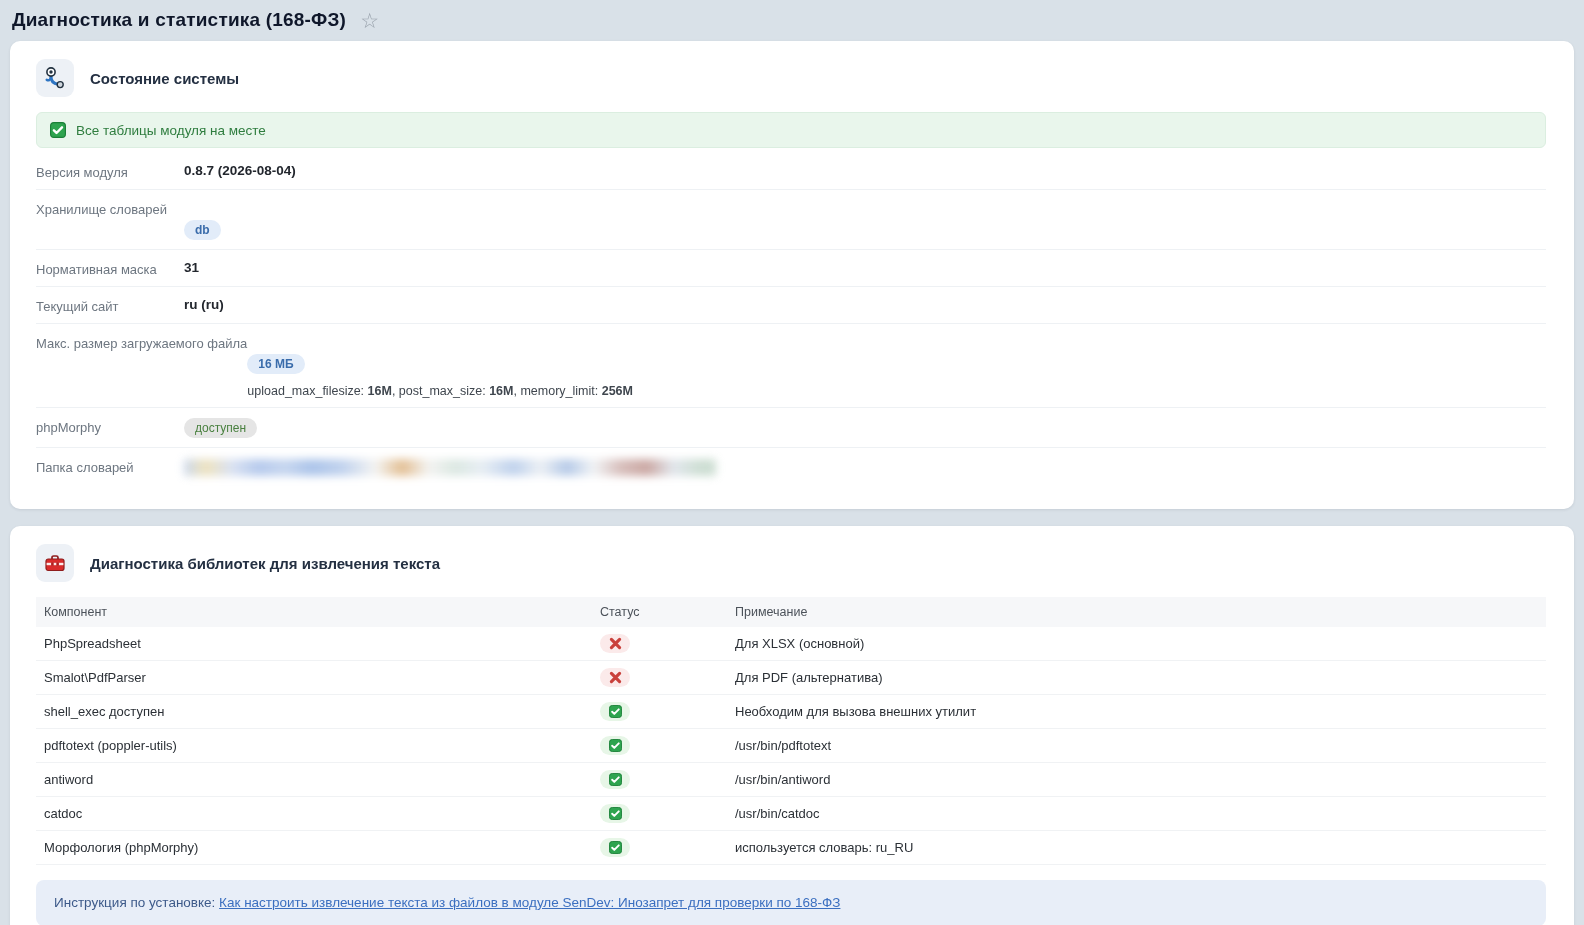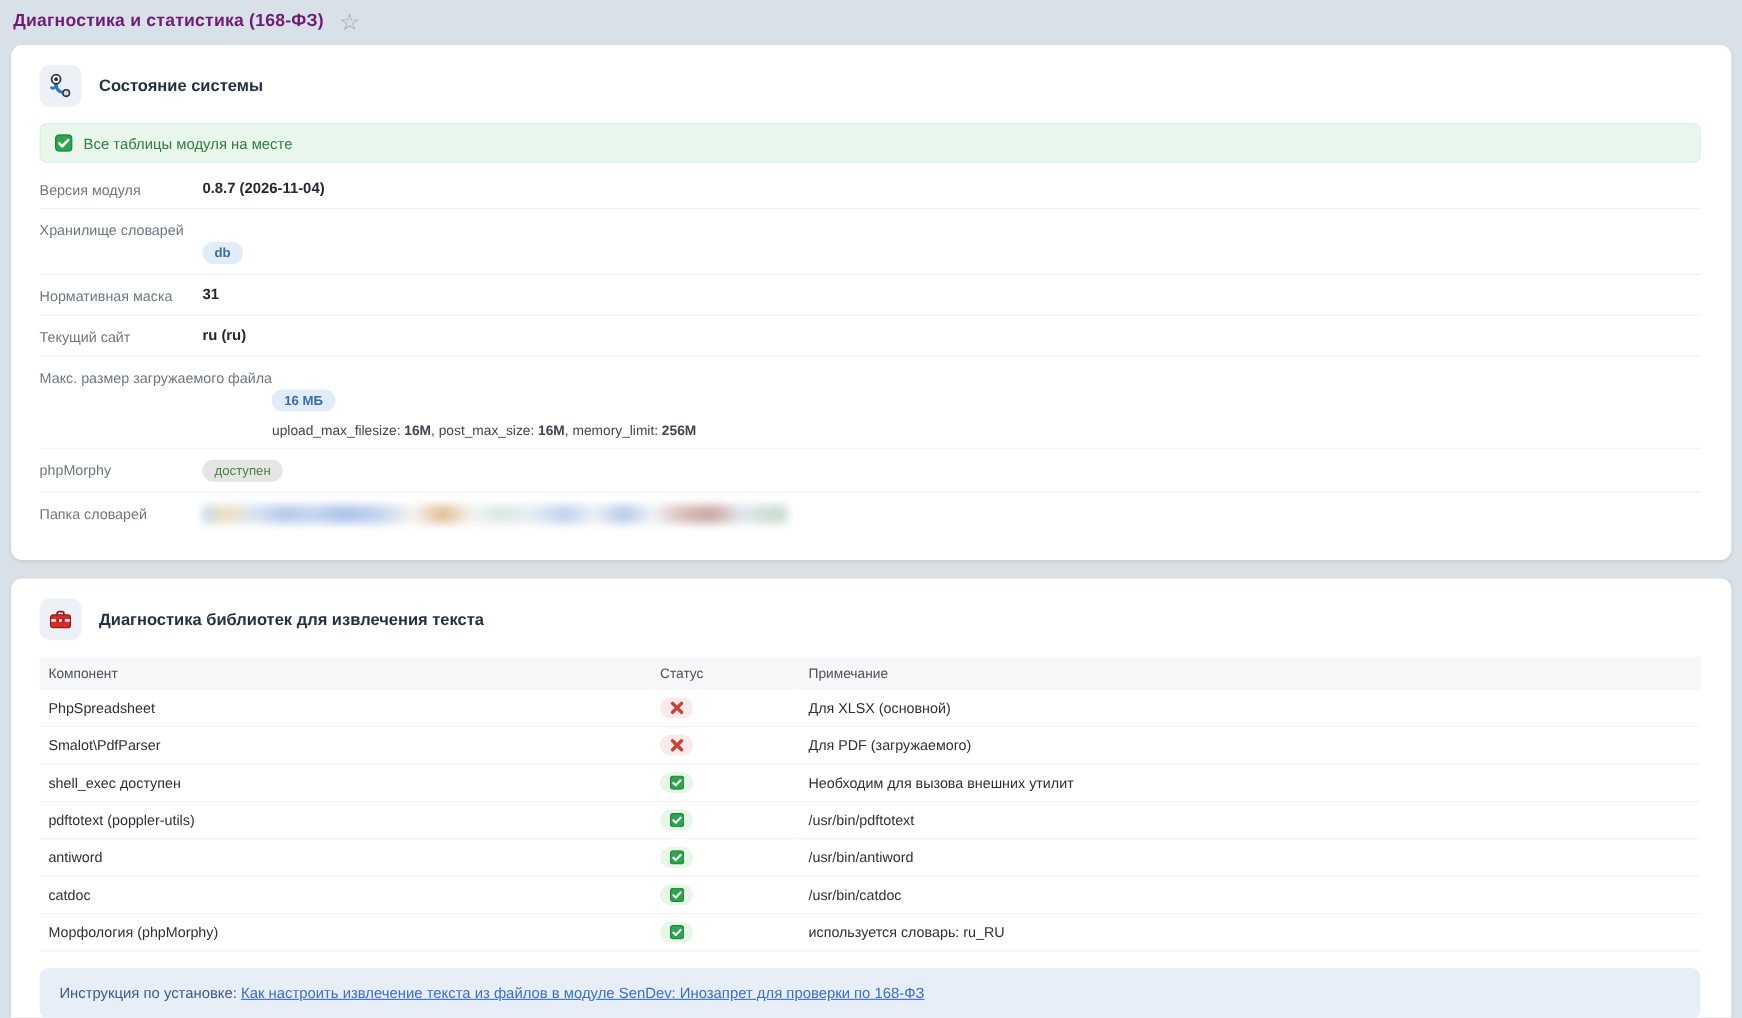--- a/index.html
+++ b/index.html
@@ -7,21 +7,21 @@
   body {
     width:1584px; height:925px; overflow:hidden;
     background:#d9e1e8;
     font-family:"Liberation Sans", sans-serif;
     color:#23272e;
   }
   .page { padding:6px 10px 0; }
 
   
   .page-header { display:flex; align-items:center; gap:14px; padding:2px 2px 10px 2px; }
-  .page-title { font-size:16px; font-weight:700; color:#701a75; margin:0; letter-spacing:.2px; }
+  .page-title { font-size:19px; font-weight:700; color:#0f172a; margin:0; letter-spacing:.2px; }
   .star-icon { font-size:21px; color:#9aa3ad; cursor:pointer; line-height:1; padding-top:2px; }
 
   
   .card {
     background:#ffffff; border-radius:10px;
     padding:18px 28px 24px 26px;
     box-shadow:0 1px 3px rgba(30,40,60,.10);
     margin-bottom:17px;
   }
   .card-head { display:flex; align-items:center; gap:16px; margin-bottom:15px; }
@@ -113,21 +113,21 @@
           <path d="M3.4 7.3l2.3 2.3 4.8-4.9" stroke="#ffffff" stroke-width="2.1" fill="none" stroke-linecap="round" stroke-linejoin="round"></path>
         </svg>
       </span>
       <span>Все таблицы модуля на месте</span>
     </div>
 
     <div class="kv-list">
         <div class="kv-row">
           <div class="kv-label">Версия модуля</div>
           <div class="kv-value-wrap">
-            <span class="kv-value">0.8.7 (2026-11-04)</span>
+            <span class="kv-value">0.8.7 (2026-08-04)</span>
           </div>
         </div>
         <div class="kv-row">
           <div class="kv-label">Хранилище словарей</div>
           <div class="kv-value-wrap">
             <span class="badge badge-blue">db</span>
           </div>
         </div>
         <div class="kv-row">
           <div class="kv-label">Нормативная маска</div>
@@ -195,21 +195,21 @@
 </span></td>
             <td>Для XLSX (основной)</td>
           </tr>
           <tr>
             <td>Smalot\PdfParser</td>
             <td><span class="status-pill fail">
   <svg viewBox="0 0 14 14" width="13" height="13" aria-hidden="true">
     <path d="M2.6 2.6l8.8 8.8M11.4 2.6l-8.8 8.8" stroke="#c9413c" stroke-width="3.4" stroke-linecap="round"></path>
   </svg>
 </span></td>
-            <td>Для PDF (загружаемого)</td>
+            <td>Для PDF (альтернатива)</td>
           </tr>
           <tr>
             <td>shell_exec доступен</td>
             <td><span class="status-pill ok">
   <svg viewBox="0 0 14 14" width="13" height="13" aria-hidden="true">
     <rect x="0.5" y="0.5" width="13" height="13" rx="3" fill="#2ea44f" stroke="#1a7f37"></rect>
     <path d="M3.4 7.3l2.3 2.3 4.8-4.9" stroke="#ffffff" stroke-width="2.1" fill="none" stroke-linecap="round" stroke-linejoin="round"></path>
   </svg>
 </span></td>
             <td>Необходим для вызова внешних утилит</td>

